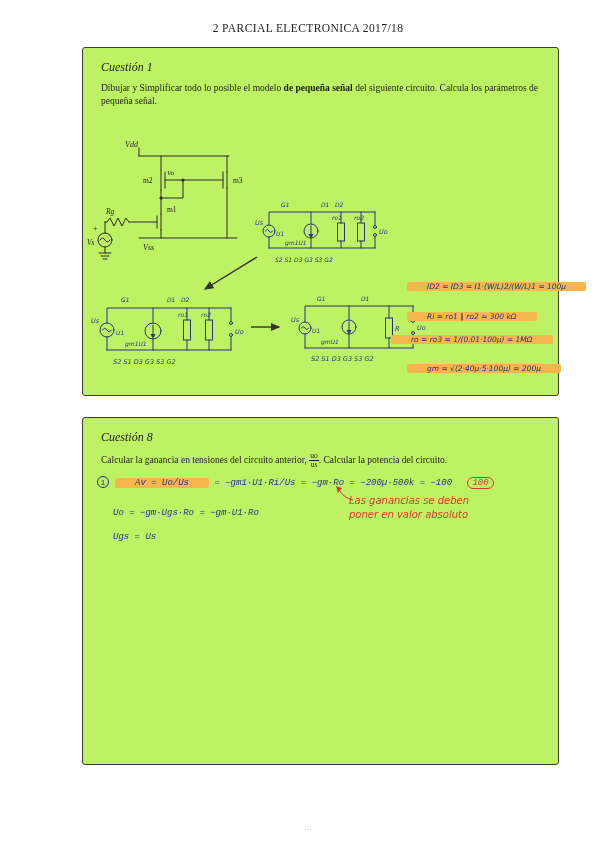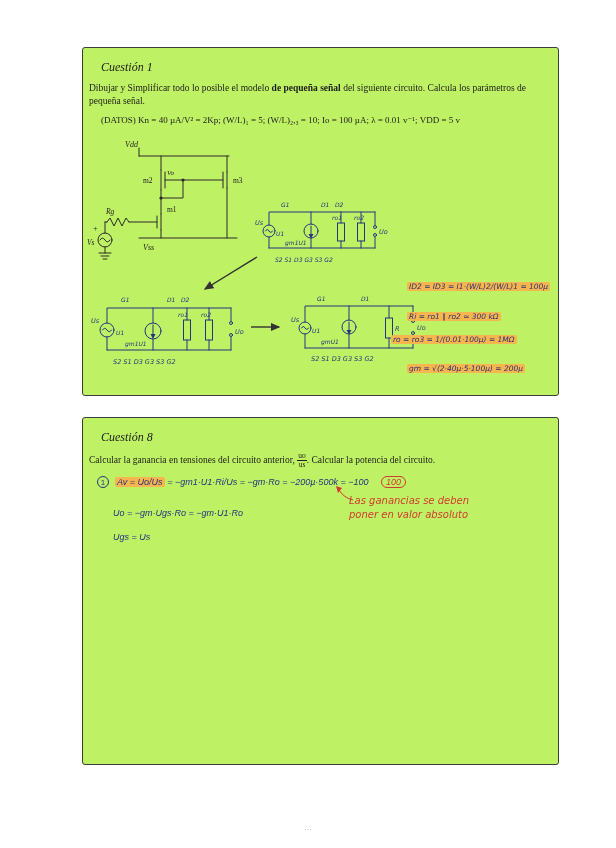--- a/index.html
+++ b/index.html
@@ -6,32 +6,32 @@
   html,body { background:#ffffff; }
   .page { position:relative; width:616px; height:848px; background:#ffffff;
           font-family:"Liberation Serif","DejaVu Serif",serif; color:#1c1c1c; overflow:hidden; }
   .header { position:absolute; top:22px; left:0; width:100%; text-align:center;
             font-size:11.5px; letter-spacing:.4px; }
   .qbox { position:absolute; left:82px; width:477px; border:1.2px solid #3c3c3c;
           border-radius:3px; background:#bef264; }
   .box1 { top:47px; height:349px; }
   .box2 { top:417px; height:348px; }
   .qtitle { position:absolute; left:18px; top:12px; font-style:italic; font-size:12px; }
-  .qbody  { position:absolute; left:6px; top:34px; width:444px; font-size:9.5px; line-height:1.35; }
+  .qbody  { position:absolute; left:18px; top:34px; width:444px; font-size:9.5px; line-height:1.35; }
   .datos  { position:absolute; left:18px; top:67px; width:448px; font-size:9px; white-space:nowrap; }
   svg { position:absolute; overflow:visible; }
   .ink { stroke:#2a2a2a; stroke-width:1; fill:none; stroke-linecap:round; }
   .bluestroke { stroke:#27337f; stroke-width:1; fill:none; stroke-linecap:round; }
   .ptext { font-family:"Liberation Serif","DejaVu Serif",serif; font-style:italic; fill:#222; }
   .mtext { font-family:"Liberation Serif","DejaVu Serif",serif; fill:#222; }
   .handtext { font-family:"DejaVu Sans",sans-serif; font-style:italic; fill:#27337f; }
   .ann { position:absolute; font-family:"DejaVu Sans",sans-serif; font-style:italic;
          font-size:7.5px; color:#23307a; white-space:nowrap; }
-  .hl { background:#f7b54e; padding:0 2px; border-radius:2px; }
-  .work { position:absolute; font-family:Liberation Sans, sans-serif; font-style:italic;
+  .hl { background:#f7b54e; padding:0 20px; border-radius:2px; }
+  .work { position:absolute; font-family:Liberation Mono, monospace; font-style:italic;
           font-size:9px; color:#27337f; white-space:nowrap; }
   .stepnum { display:inline-block; width:12px; height:12px; line-height:11px; text-align:center;
              border:1px solid #27337f; border-radius:50%; font-size:8px; margin-right:6px;
              font-style:normal; }
   .red { color:#d23b2f; }
   .circle-red { display:inline-block; border:1.2px solid #d23b2f; border-radius:9px;
                 padding:0 4px; color:#d23b2f; font-style:italic; }
   .rednote { position:absolute; font-family:"DejaVu Sans",sans-serif; font-style:italic;
              font-size:10px; color:#d23b2f; line-height:1.35; white-space:nowrap; }
   .frac { display:inline-block; vertical-align:middle; text-align:center;
@@ -39,28 +39,28 @@
   .frac .ftop { display:block; border-bottom:0.8px solid #1c1c1c; padding:0 1px; }
   .frac .fbot { display:block; }
   .footer { position:absolute; bottom:14px; left:0; width:100%; text-align:center;
             font-size:7px; color:#888; }
 </style>
 </head>
 <body>
 
 <div class="page">
 
+  <div class="header">2 PARCIAL ELECTRONICA 2017/18</div>
 
   <div class="qbox box1">
 
     <div class="qtitle">Cuestión 1</div>
 
     <div class="qbody"><span>Dibujar y Simplificar todo lo posible el modelo </span><b>de pequeña señal</b><span> del siguiente circuito. Calcula los parámetros de pequeña señal.</span></div>
 
-    <div class="datos">(DATOS) Kn = 40 µA/V² = 2Kp;  (W/L)₁ = 5;  (W/L)₂,₃ = 10;  Io = 100 µA;  λ = 0.01 v⁻¹;  VDD = 5 v</div>
 
     <svg style="left:4px;top:86px" width="170" height="132" viewBox="0 0 170 132">
       <g class="ink">
         <path d="M52,14 V22 M52,22 H142"></path>
         <path d="M74,22 V36 M74,36 V56 M78,38 V54"></path>
         <path d="M140,22 V38 M140,38 V54 M136,38 V54"></path>
         <path d="M78,46 H136"></path>
         <path d="M96,46 V64 H74"></path>
         <path d="M74,56 V80"></path>
         <path d="M74,80 V96 M70,82 V94"></path>

